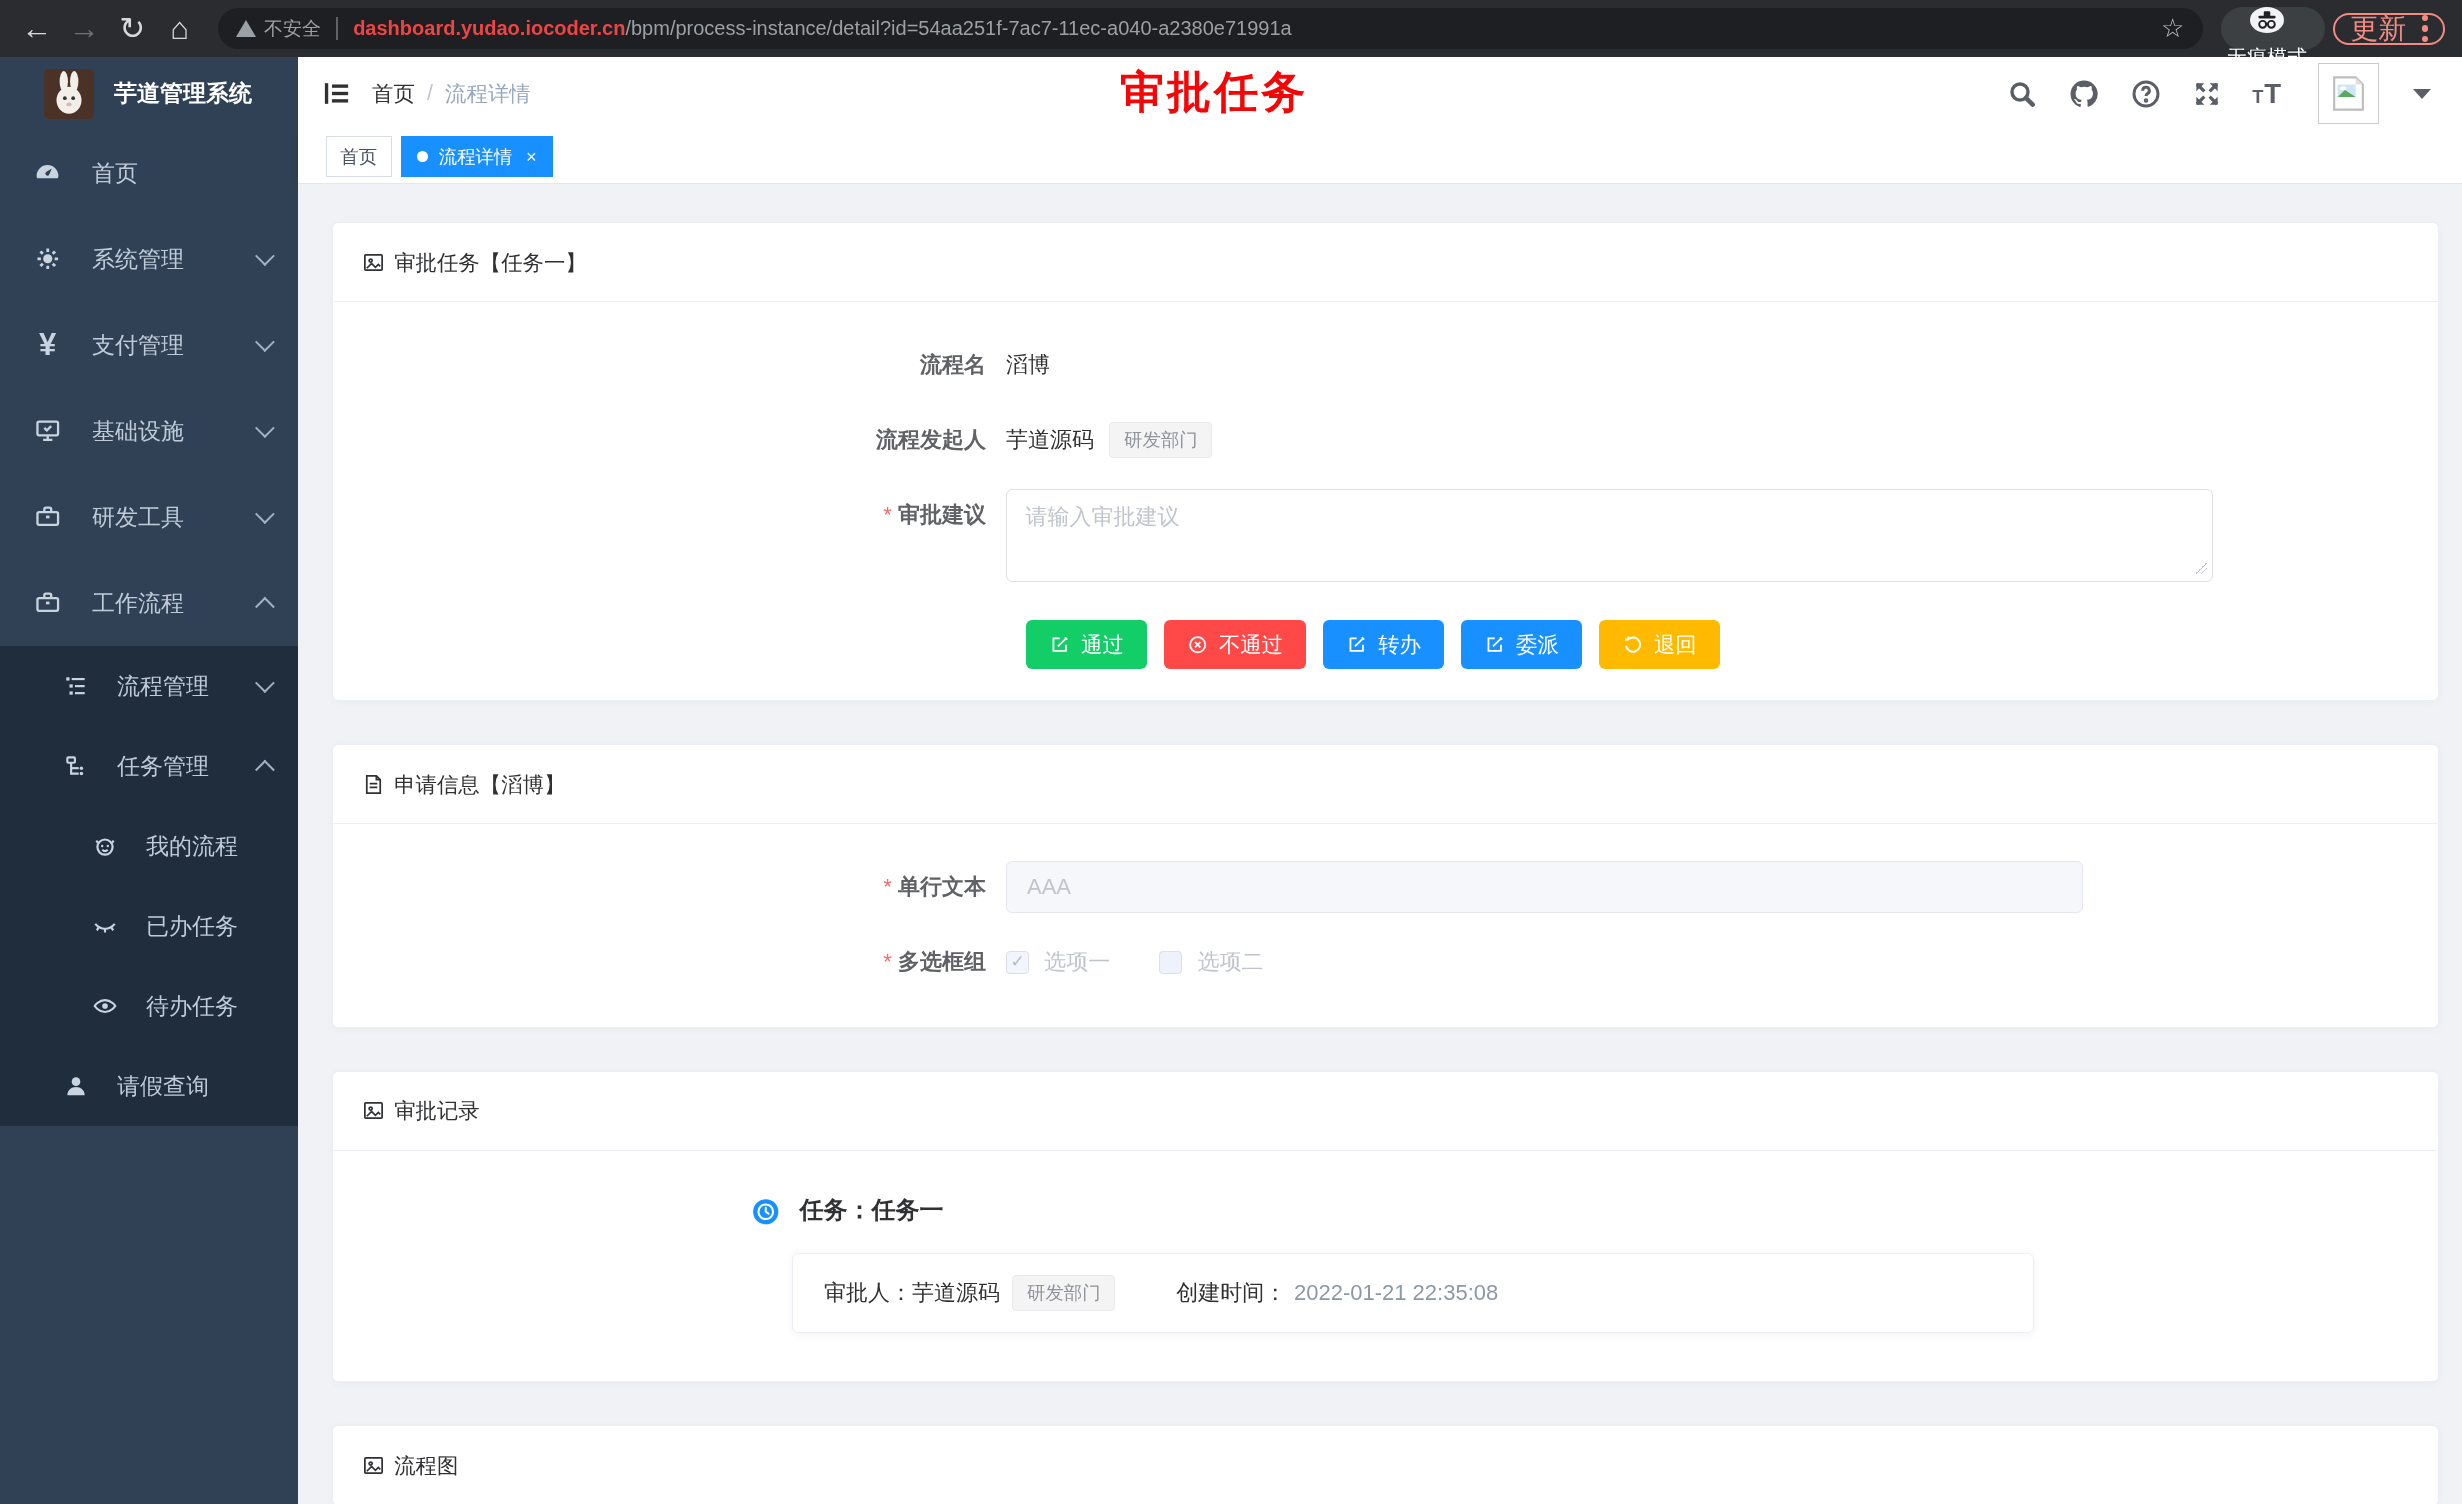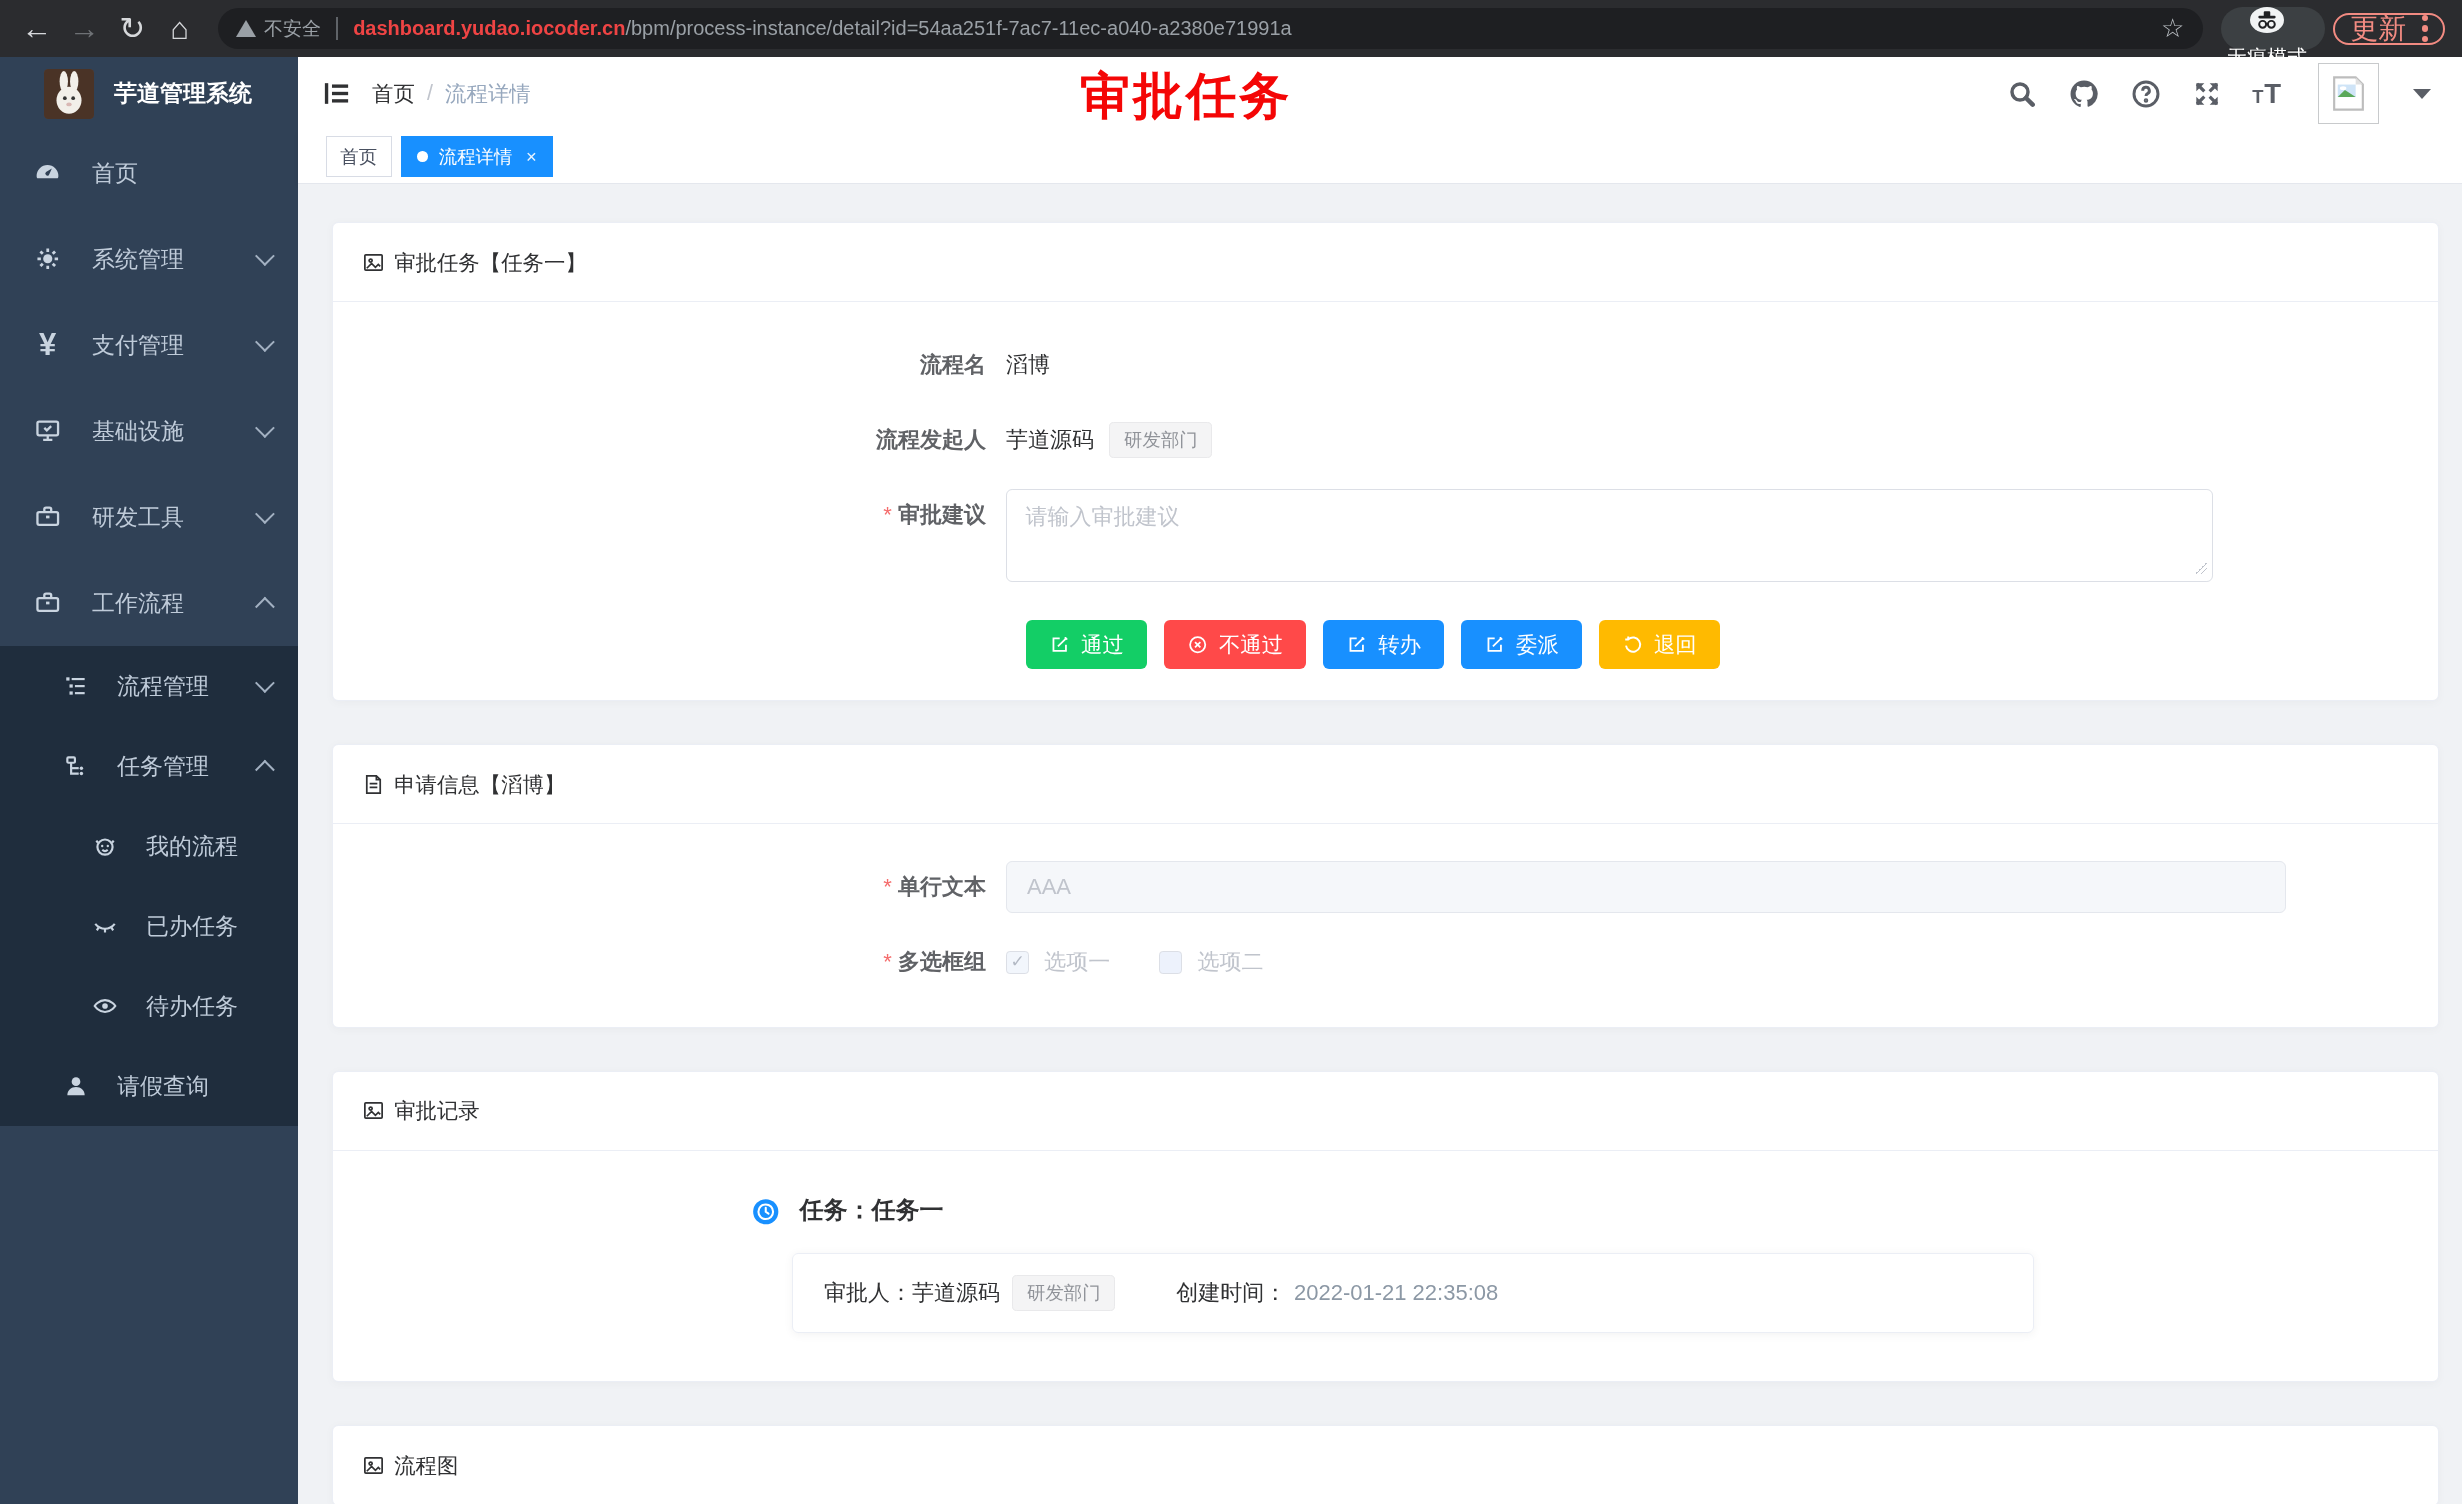--- a/index.html
+++ b/index.html
@@ -44,21 +44,21 @@
   .chev.up { transform:rotate(-135deg); margin-top:7.6px; }
 
   
   .main { flex:1; display:flex; flex-direction:column; min-width:0; background:#fff; }
   .app-header { height:73px; background:#fff; display:flex; align-items:center; padding:0 31px 0 20px; position:relative; }
   .hamburger { width:37px; height:37px; margin-right:17px; display:flex; align-items:center; justify-content:center; }
   .crumb { font-size:21.4px; display:flex; align-items:center; gap:12.2px; }
   .crumb .c-home { color:#303133; }
   .crumb .c-sep { color:#c0c4cc; }
   .crumb .c-cur { color:#97a8be; }
-  .annotation { position:absolute; left:782px; top:6.1px; font-size:50px; font-weight:bold; color:#f40606; letter-spacing:3.1px; white-space:nowrap; }
+  .annotation { position:absolute; left:822px; top:6.1px; font-size:44px; font-weight:bold; color:#f40606; letter-spacing:3.1px; white-space:nowrap; }
   .hdr-right { margin-left:auto; display:flex; align-items:center; gap:29px; color:#5a5e66; }
   .avatar-box { width:61px; height:61px; border:1.5px solid #c8cacc; background:#fff; display:flex; align-items:center; justify-content:center; margin-left:7.6px; }
   .caret-down { width:0; height:0; border-left:9.2px solid transparent; border-right:9.2px solid transparent; border-top:10.7px solid #5a5e66; margin-left:4.6px; }
 
   
   .tabbar { height:54px; background:#fff; border-bottom:1.5px solid #e4e7ed; box-shadow:0 1.5px 4.6px rgba(0,0,0,.06); display:flex; align-items:center; padding:0 0 0 27.5px; gap:9.2px; }
   .tag { height:41px; display:flex; align-items:center; padding:0 13.8px; font-size:18.4px; border:1.5px solid #d8dce5; background:#fff; color:#495060; cursor:pointer; }
   .tag.active { background:#1890ff; border-color:#1890ff; color:#fff; gap:10.7px; padding:0 15.3px; }
   .tag .dot { width:10.7px; height:10.7px; border-radius:50%; background:#fff; }
   .tag .close { font-size:18.4px; color:#eaf4ff; margin-left:3.1px; }
@@ -81,21 +81,21 @@
   .resize-grip::after { content:""; position:absolute; right:6.1px; bottom:10.7px; width:12.2px; height:12.2px;
      background:linear-gradient(135deg, transparent 0 50%, #c0c4cc 50% 56%, transparent 56% 72%, #c0c4cc 72% 78%, transparent 78%); }
 
   .btn-row { margin-left:693px; display:flex; gap:17px; margin-top:35px; }
   .btn { height:49px; border:none; border-radius:6.1px; color:#fff; font-size:21.4px; display:inline-flex; align-items:center; gap:10.7px; padding:0 23px; cursor:pointer; font-family:inherit; }
   .btn-green { background:#13ce66; }
   .btn-red { background:#ff4949; }
   .btn-blue { background:#1890ff; }
   .btn-yellow { background:#ffba00; }
 
-  input.dis-input { width:1280px; height:52px; background:#f5f7fa; border:1.5px solid #e4e7ed; border-radius:6.1px; color:#c0c4cc; font-size:22px; padding:12px 20px; outline:none; font-family:inherit; }
+  input.dis-input { width:1077px; height:52px; background:#f5f7fa; border:1.5px solid #e4e7ed; border-radius:6.1px; color:#c0c4cc; font-size:22px; padding:12px 20px; outline:none; font-family:inherit; }
   .cb-group { display:flex; align-items:center; gap:49px; line-height:52px; }
   .cb { display:flex; align-items:center; gap:15.3px; font-size:22px; color:#c0c4cc; }
   .cb-box { width:23px; height:23px; border:1.5px solid #dcdfe6; border-radius:3.8px; background:#edf2fc; display:flex; align-items:center; justify-content:center; font-size:17px; color:#b3b9c4; }
   .cb-box.checked { background:#f2f6fc; }
 
   .timeline-item { margin-left:419px; display:flex; align-items:flex-end; gap:20px; }
   .task-title { font-size:24px; font-weight:bold; color:#303133; }
   .record-box { margin:27.5px 0 7.6px 459px; width:1242px; border:1.5px solid #ebeef5; border-radius:6.1px; box-shadow:0 1.5px 9.2px rgba(0,0,0,.05); padding:21.4px 31px; display:flex; align-items:center; font-size:22px; color:#303133; }
   .record-box .sp { width:61px; }
   .record-box .time-val { color:#8c98a5; margin-left:7.6px; }

